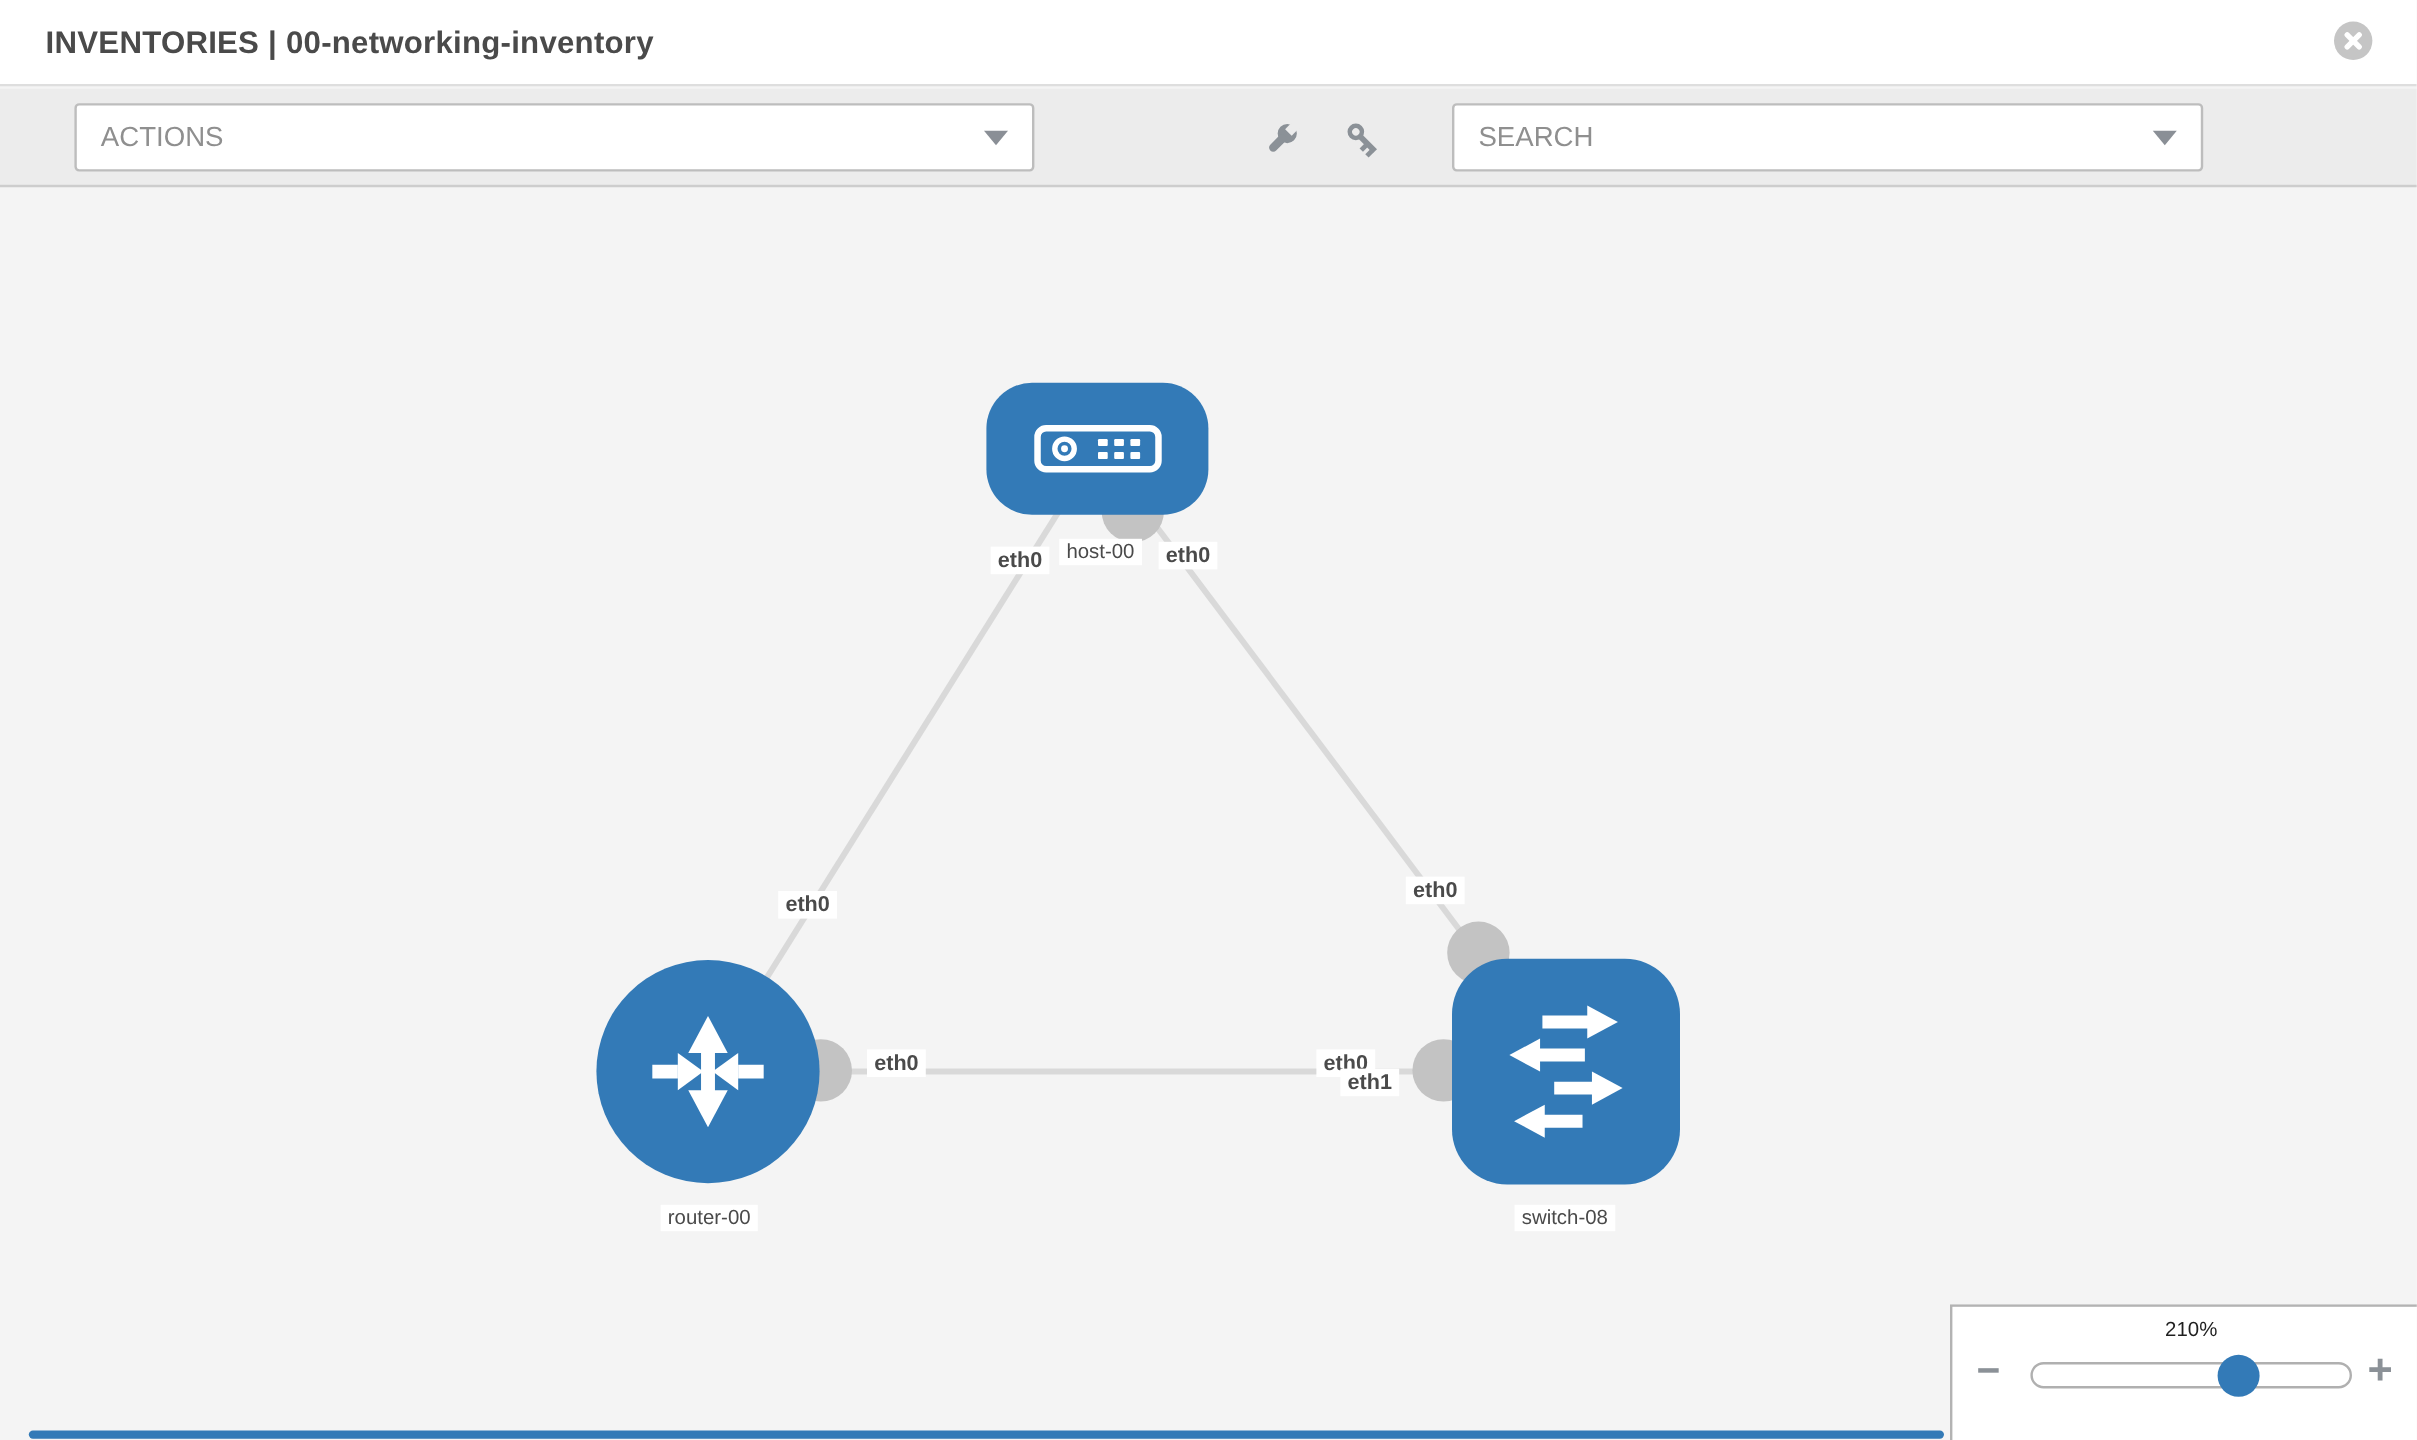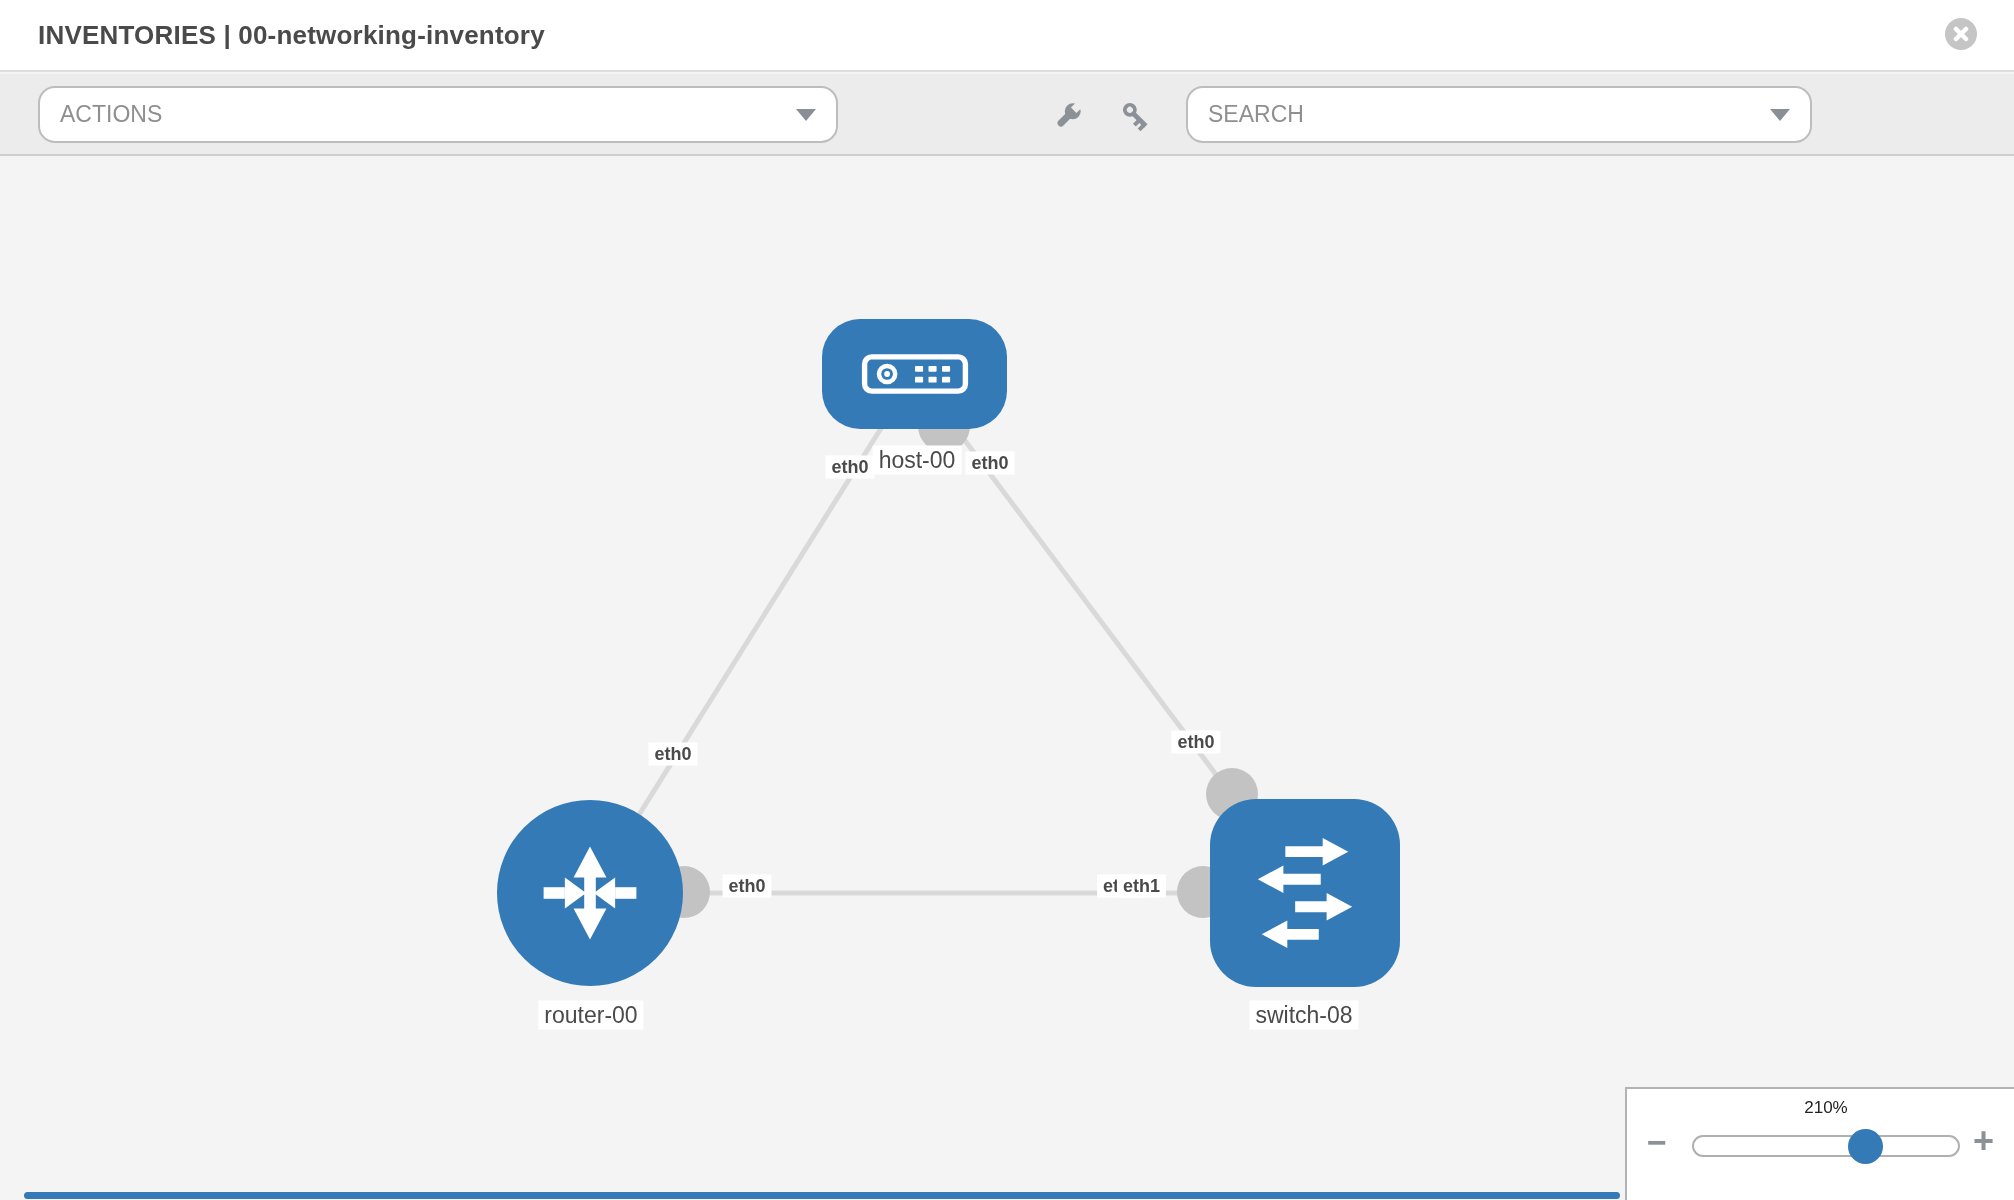--- a/index.html
+++ b/index.html
@@ -6,39 +6,39 @@
   body { font-family:"Liberation Sans", sans-serif; }
   .screen { position:relative; width:2014px; height:1200px; background:#f4f4f4; overflow:hidden;padding-left:28px; }
 
   
   .header { position:absolute; top:0; left:0; width:100%; height:72px; background:#ffffff; border-bottom:2px solid #dedede; z-index:30; }
   .page-title { position:absolute; left:38px; top:0; line-height:70px; font-size:26px; font-weight:bold; color:#4a4a4a; letter-spacing:.2px; }
   .close-btn { position:absolute; right:37px; top:18px; width:32px; height:32px; border-radius:50%; background:#c5c5c5; display:flex; align-items:center; justify-content:center; cursor:pointer; }
 
   
   .toolbar { position:absolute; top:74px; left:0; width:100%; height:82px; background:#ececec; border-bottom:2px solid #cdcdcd; z-index:30; }
-  .select { position:absolute; top:12px; height:57px; background:#ffffff; border:2px solid #bdbdbd; border-radius:17px; display:flex; align-items:center; padding:0 20px; color:#8f8f8f; font-size:23px; cursor:pointer; }
+  .select { position:absolute; top:12px; height:57px; background:#ffffff; border:2px solid #bdbdbd; border-radius:4px; display:flex; align-items:center; padding:0 20px; color:#8f8f8f; font-size:23px; cursor:pointer;margin-left:24px; }
   .select-actions { left:38px; width:800px; }
   .select-search  { left:1186px; width:626px; }
   .caret { margin-left:auto; width:0; height:0; border-left:10px solid transparent; border-right:10px solid transparent; border-top:12px solid #8a8f96; }
   .tool-btn { position:absolute; top:24px; width:36px; height:36px; display:flex; align-items:center; justify-content:center; cursor:pointer; }
   .tool-wrench { left:1050px; }
   .tool-key { left:1118px; }
 
   
   .canvas { position:absolute; top:158px; left:0; width:2014px; height:1042px; background:#f4f4f4; }
   .edges { position:absolute; left:0; top:0; }
   .connector { position:absolute; width:52px; height:52px; border-radius:50%; background:#c3c3c3; z-index:1; }
   .node { position:absolute; background:#337ab7; display:flex; align-items:center; justify-content:center; z-index:2; cursor:pointer; }
   .node-host   { left:822px; top:161px; width:185px; height:110px; border-radius:38px; }
   .node-router { left:497px; top:642px; width:186px; height:186px; border-radius:50%; }
   .node-switch { left:1210px; top:641px; width:190px; height:188px; border-radius:46px; }
 
   .chip { position:absolute; background:#ffffff; color:#4a4a4a; padding:1px 6px; white-space:nowrap; transform:translate(-50%,-50%); z-index:3; }
-  .chip-name { font-size:23px; }
+  .chip-name { font-size:17px; }
   .chip-if { font-size:18px;font-weight:bold; }
   .chip-abs { transform:translateY(-50%); }
 
   
   .zoom-panel { position:absolute; left:1625px; top:929px; width:400px; height:140px; background:#ffffff; border:2px solid #b3b3b3; z-index:10; }
   .zoom-level { position:absolute; left:65px; top:9px; width:268px; text-align:center; font-size:17px; color:#1f1f1f; }
   .zoom-minus { position:absolute; left:20px; top:36px; font-size:34px; font-weight:bold; color:#8b9197; cursor:pointer; line-height:34px; }
   .zoom-plus  { position:absolute; left:346px; top:34px; font-size:36px; font-weight:bold; color:#8b9197; cursor:pointer; line-height:36px; }
   .zoom-track { position:absolute; left:65px; top:46px; width:268px; height:22px; background:#ffffff; border:2px solid #b0b0b0; border-radius:12px; cursor:pointer; }
   .zoom-thumb { position:absolute; left:221px; top:40px; width:35px; height:35px; border-radius:50%; background:#337ab7; cursor:grab; }
@@ -154,21 +154,21 @@
     <div class="chip chip-name" style="left:917px; top:302px;">host-00</div>
     <div class="chip chip-name" style="left:591px; top:857px;">router-00</div>
     <div class="chip chip-name" style="left:1304px; top:857px;">switch-08</div>
 
     <div class="chip chip-if" style="left:850px; top:309px;">eth0</div>
     <div class="chip chip-if" style="left:990px; top:305px;">eth0</div>
     <div class="chip chip-if" style="left:673px; top:596px;">eth0</div>
     <div class="chip chip-if" style="left:1196px; top:584px;">eth0</div>
     <div class="chip chip-if" style="left:747px; top:728px;">eth0</div>
     <div class="chip chip-if chip-abs" style="left:1097px; top:728px; transform:translateY(-50%); z-index:3;">eth0</div>
-    <div class="chip chip-if chip-abs" style="left:1117px; top:728px; transform:translateY(-50%); z-index:4;">eth1</div>
+    <div class="chip chip-if chip-abs" style="left:1117px; top:744px; transform:translateY(-50%); z-index:4;">eth1</div>
 
     <div class="zoom-panel">
       <div class="zoom-level">210%</div>
       <div class="zoom-minus">−</div>
       <div class="zoom-track"></div>
       <div class="zoom-thumb"></div>
       <div class="zoom-plus">+</div>
     </div>
   </div>
 

